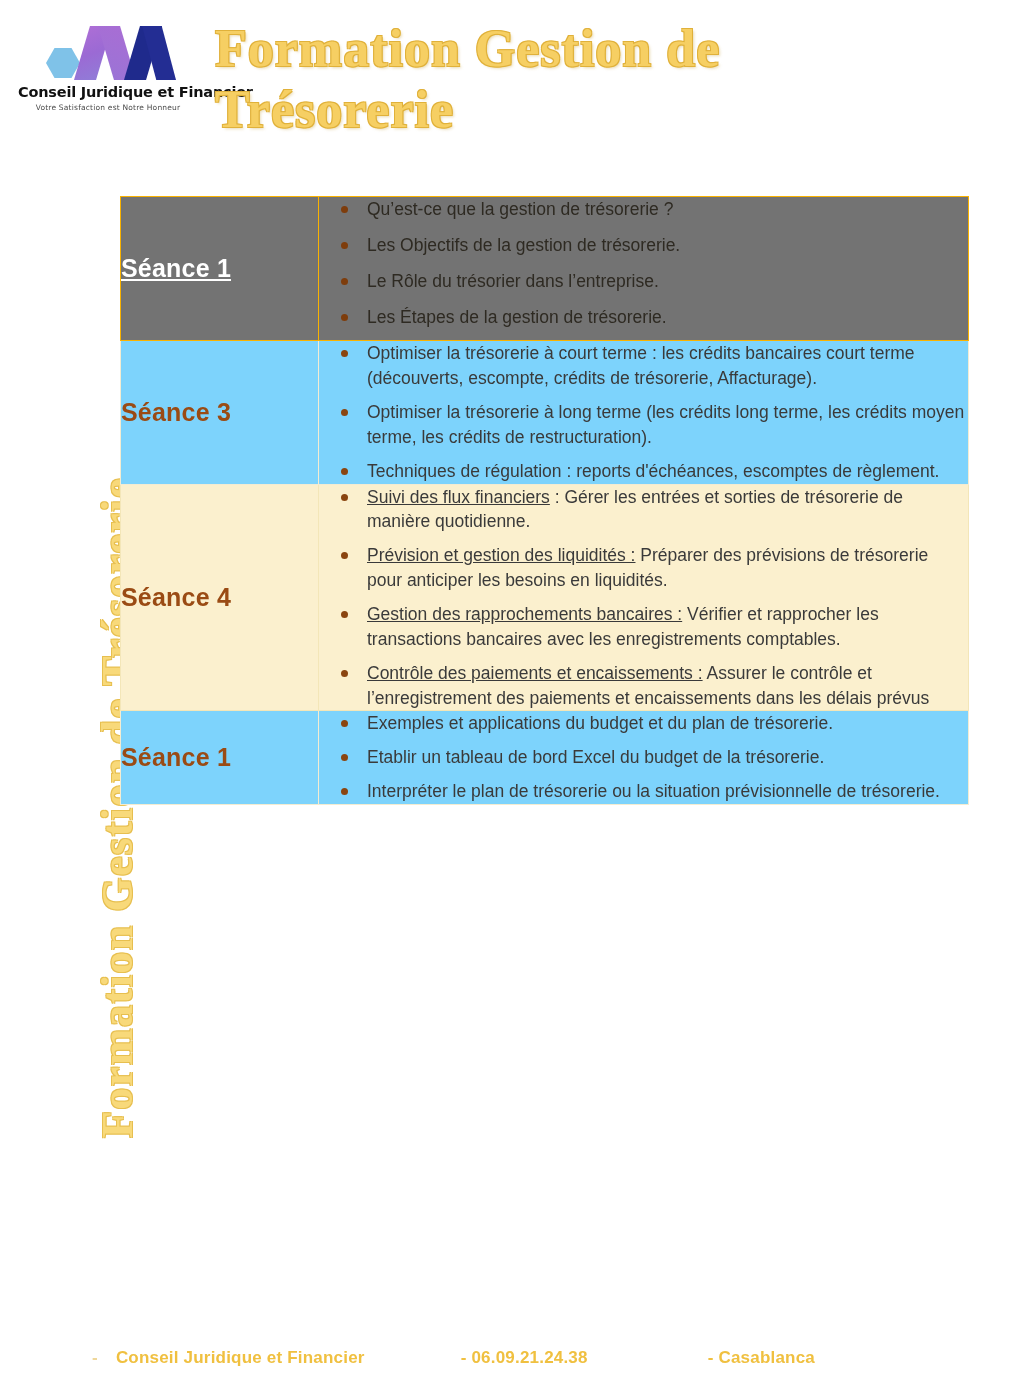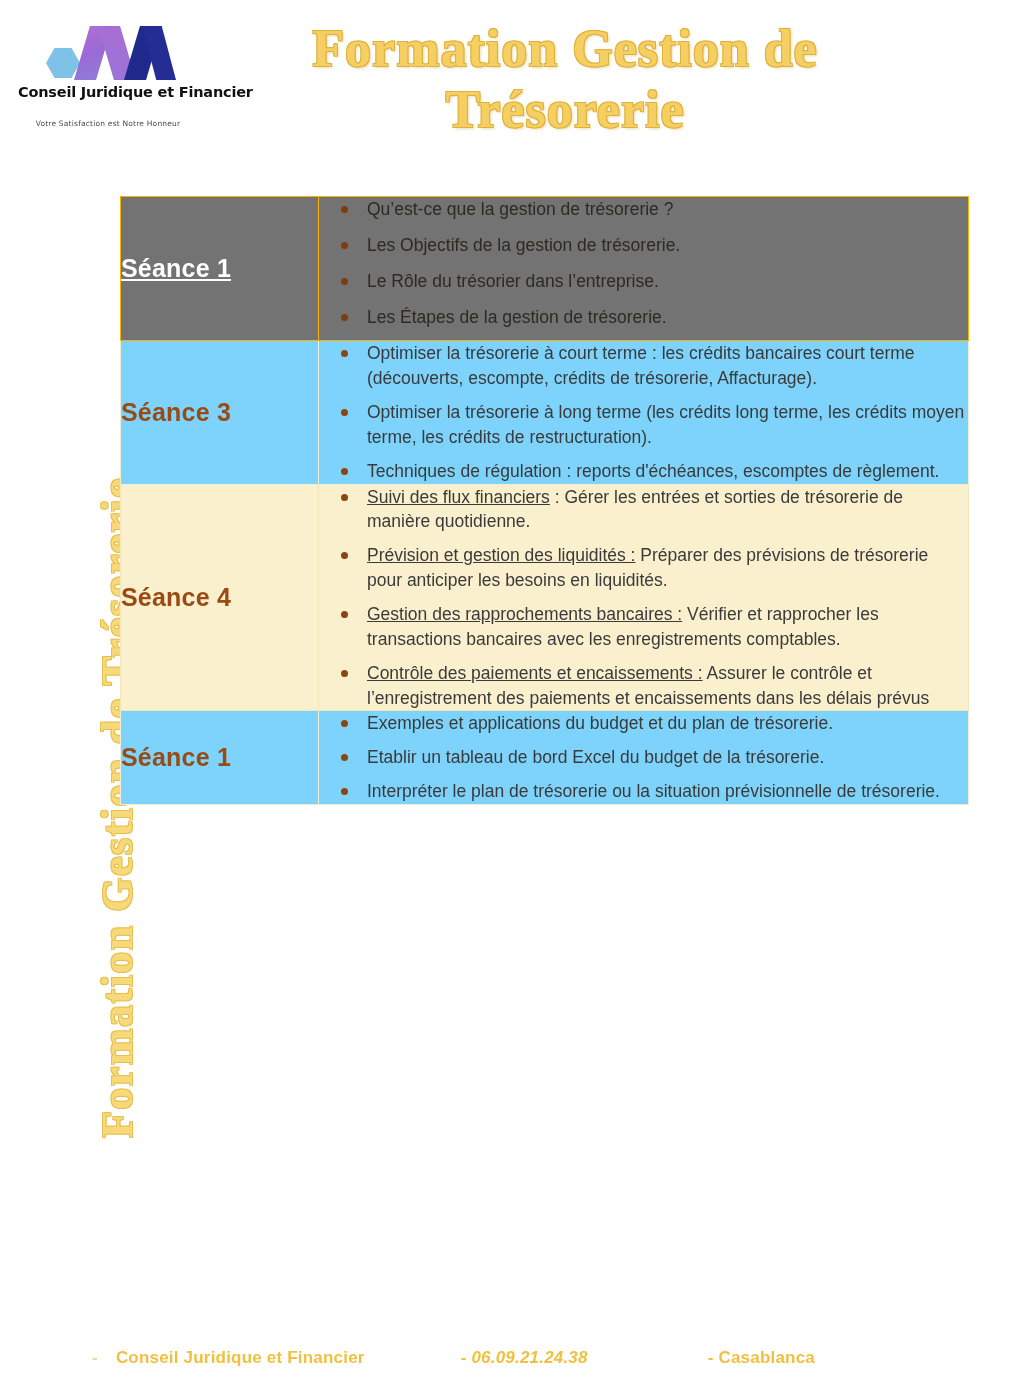--- a/index.html
+++ b/index.html
@@ -83,31 +83,30 @@
     font-weight: bold;
     font-size: 14.5px;
     color: #111111;
     letter-spacing: -0.2px;
     white-space: nowrap;
   }
   .logo-tagline {
     font-family: "DejaVu Sans", sans-serif;
     font-size: 7.5px;
     color: #4a4a4a;
-    margin-top: 19px;
+    margin-top: 3px;
     letter-spacing: 0.2px;
     white-space: nowrap;
   }
 
   .doc-title {
     position: absolute;
     left: 215px;
     top: 18px;
     width: 700px;
-    text-align: center;
     font-family: "Liberation Serif", serif;
     font-weight: bold;
     font-size: 52px;
     line-height: 1.18;
     color: #f6cf63;
     letter-spacing: 1px;
     text-shadow:
       -1px -1px 0 #e0b13a,
        1px -1px 0 #e0b13a,
       -1px  1px 0 #e0b13a,
@@ -230,21 +229,21 @@
     font-weight: bold;
     font-size: 17px;
     color: #f0c040;
     letter-spacing: 0.2px;
   }
   .footer-dash {
     margin-right: 18px;
     color: #efd79a;
   }
   .footer-company { margin-right: 96px; }
-  .footer-phone   { margin-right: 120px; font-style: italic; }
+  .footer-phone   { margin-right: 120px; }
 </style>
 </head>
 <body>
 
 <div class="header">
 
   <div class="logo-block">
     <div class="logo-mark">
       <div class="hex hex-small"></div>
       <div class="hex bar-purple"></div>

